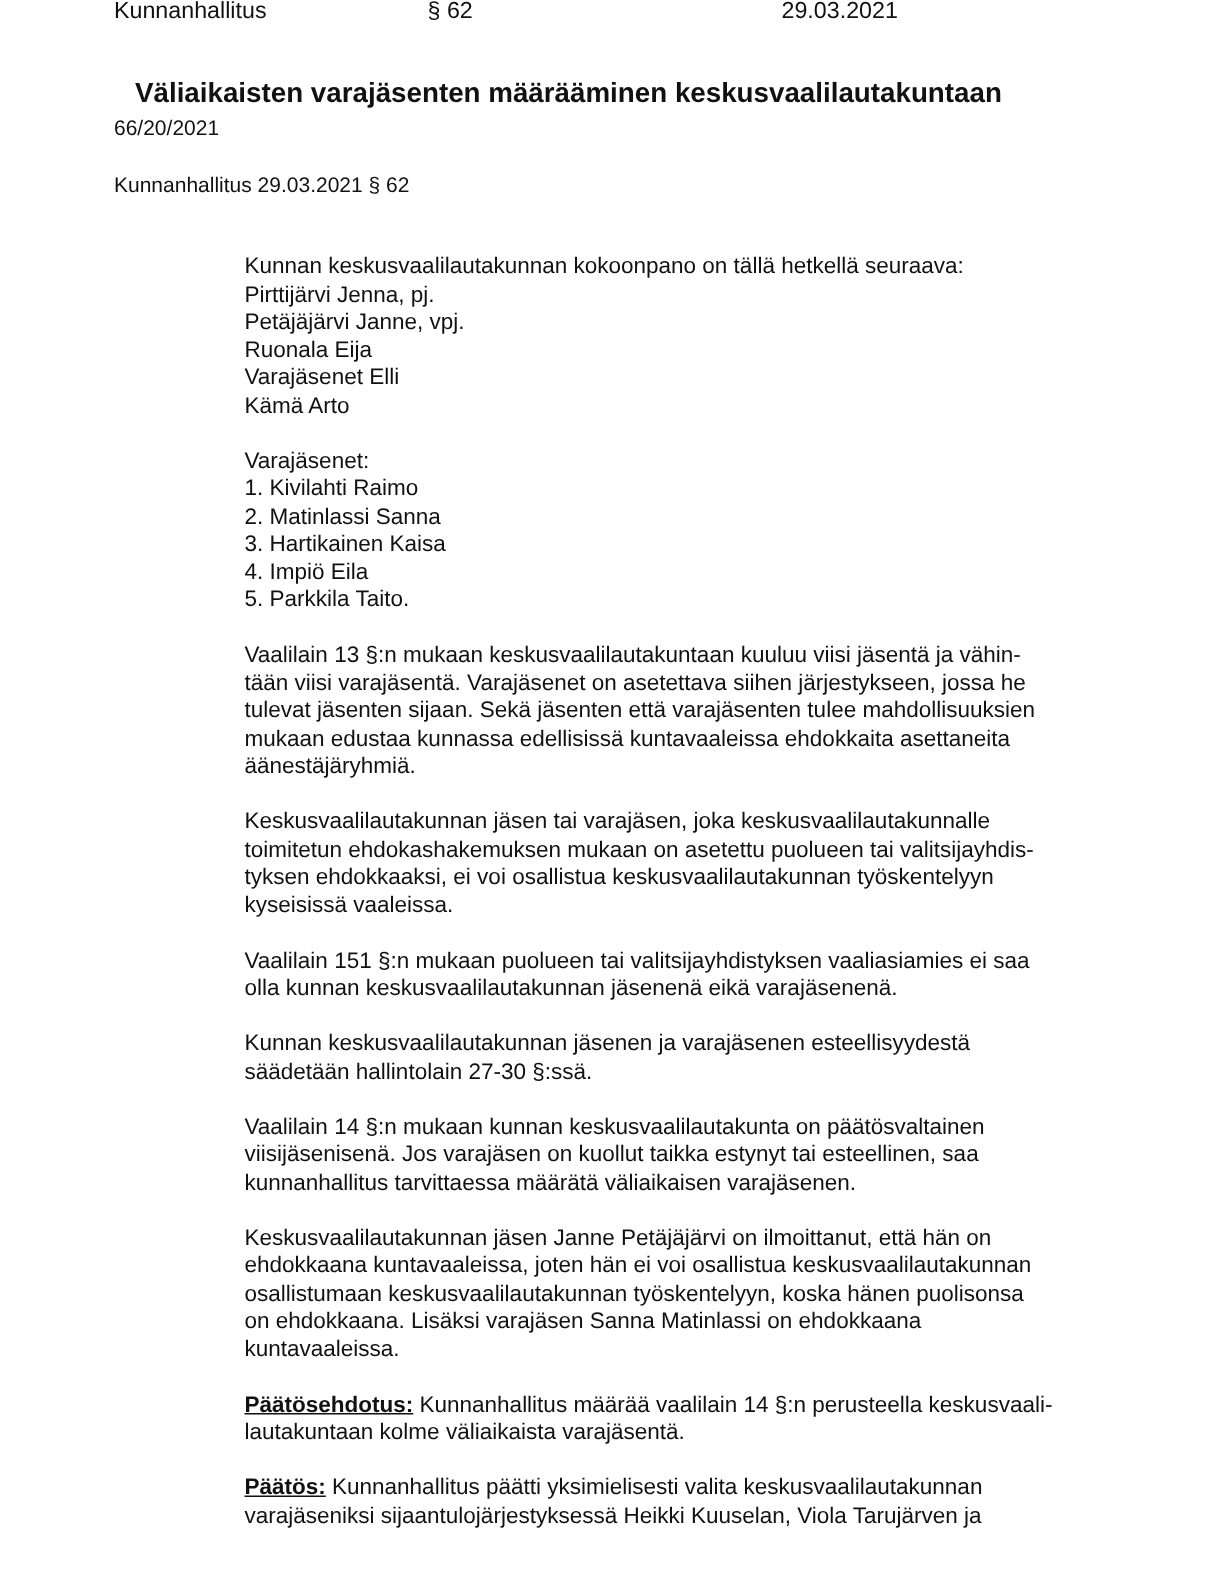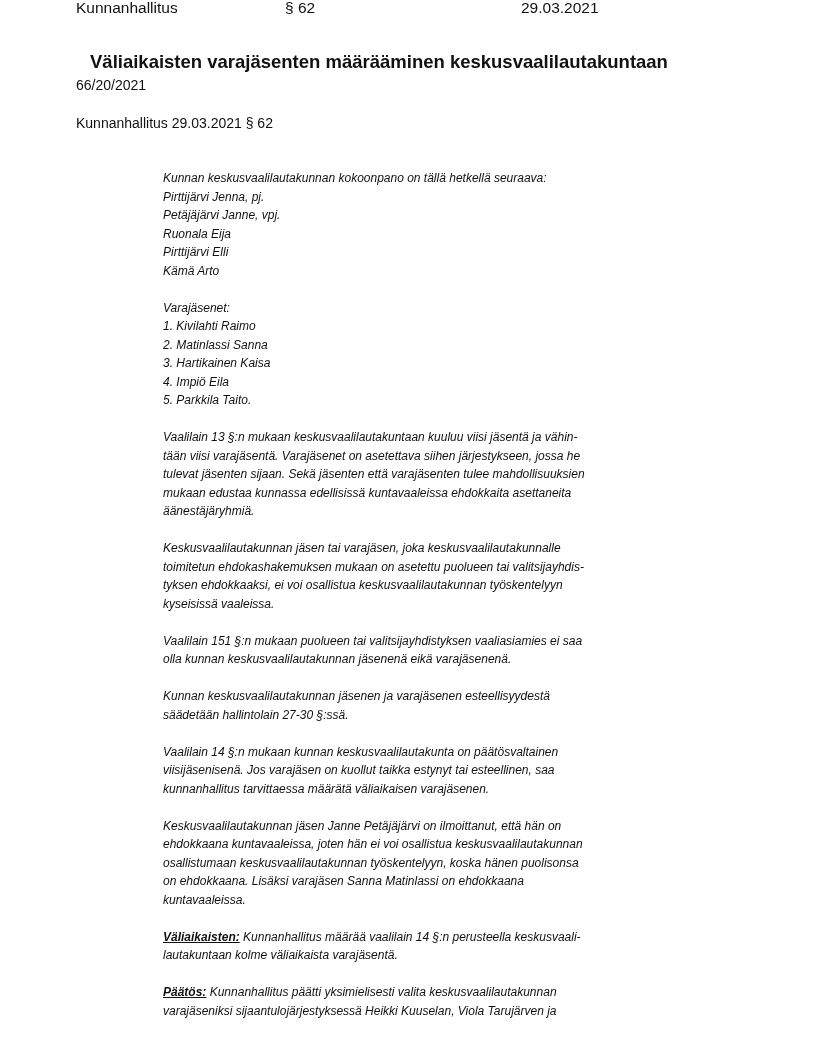--- a/index.html
+++ b/index.html
@@ -6,21 +6,21 @@
   body { width: 816px; height: 1056px; position: relative; overflow: hidden;
          font-family: "Liberation Sans", sans-serif; color: #111111; }
   .hdr { position: absolute; top: -2px; font-size: 15.5px; line-height: 20px; }
   .hdr.org { left: 76px; }
   .hdr.sec { left: 285px; }
   .hdr.date { left: 521px; }
   .title { position: absolute; left: 76px; top: 36px; font-size: 18.5px; font-weight: bold; line-height: 24px; margin: 14px; }
   .meta { position: absolute; left: 76px; font-size: 14px; line-height: 20px; }
   .meta.num { top: 75px; }
   .meta.ref { top: 113px; }
-  .body { position: absolute; left: 163px; top: 169px; width: 590px; font-size: 12px; line-height: 18.5px; font-style: italic; }
+  .body { position: absolute; left: 163px; top: 169px; width: 590px; font-size: 15px; line-height: 18.5px; }
   .body p { margin: 0 0 18.5px 0; }
   .body .line { display: block; }
   .lbl { font-weight: bold; text-decoration: underline; }
 </style>
 </head>
 <body>
 
 <div>
   <span class="hdr org">Kunnanhallitus</span>
   <span class="hdr sec">§ 62</span>
@@ -30,21 +30,21 @@
 <h1 class="title">Väliaikaisten varajäsenten määrääminen keskusvaalilautakuntaan</h1>
 <div class="meta num">66/20/2021</div>
 <div class="meta ref">Kunnanhallitus 29.03.2021 § 62</div>
 
 <div class="body">
   <p>
     <span class="line">Kunnan keskusvaalilautakunnan kokoonpano on tällä hetkellä seuraava:</span>
     <span class="line">Pirttijärvi Jenna, pj.</span>
     <span class="line">Petäjäjärvi Janne, vpj.</span>
     <span class="line">Ruonala Eija</span>
-    <span class="line">Pirttijärvi Elli</span>
+    <span class="line">Varajäsenet Elli</span>
     <span class="line">Kämä Arto</span>
   </p>
   <p>
     <span class="line">Varajäsenet:</span>
     <span class="line">1. Kivilahti Raimo</span>
     <span class="line">2. Matinlassi Sanna</span>
     <span class="line">3. Hartikainen Kaisa</span>
     <span class="line">4. Impiö Eila</span>
     <span class="line">5. Parkkila Taito.</span>
   </p>
@@ -77,20 +77,20 @@
   </p>
   <p>
     <span class="line">Keskusvaalilautakunnan jäsen Janne Petäjäjärvi on ilmoittanut, että hän on</span>
     <span class="line">ehdokkaana kuntavaaleissa, joten hän ei voi osallistua keskusvaalilautakunnan</span>
     <span class="line">osallistumaan keskusvaalilautakunnan työskentelyyn, koska hänen puolisonsa</span>
     <span class="line">on ehdokkaana. Lisäksi varajäsen Sanna Matinlassi on ehdokkaana</span>
     <span class="line">kuntavaaleissa.</span>
   </p>
 
   <p>
-    <span class="line"><span class="lbl">Väliaikaisten:</span><span> Kunnanhallitus määrää vaalilain 14 §:n perusteella keskusvaali-</span></span>
+    <span class="line"><span class="lbl">Päätösehdotus:</span><span> Kunnanhallitus määrää vaalilain 14 §:n perusteella keskusvaali-</span></span>
     <span class="line">lautakuntaan kolme väliaikaista varajäsentä.</span>
   </p>
   <p>
     <span class="line"><span class="lbl">Päätös:</span><span> Kunnanhallitus päätti yksimielisesti valita keskusvaalilautakunnan</span></span>
     <span class="line">varajäseniksi sijaantulojärjestyksessä Heikki Kuuselan, Viola Tarujärven ja</span>
   </p>
 </div>
 
 </body></html>

